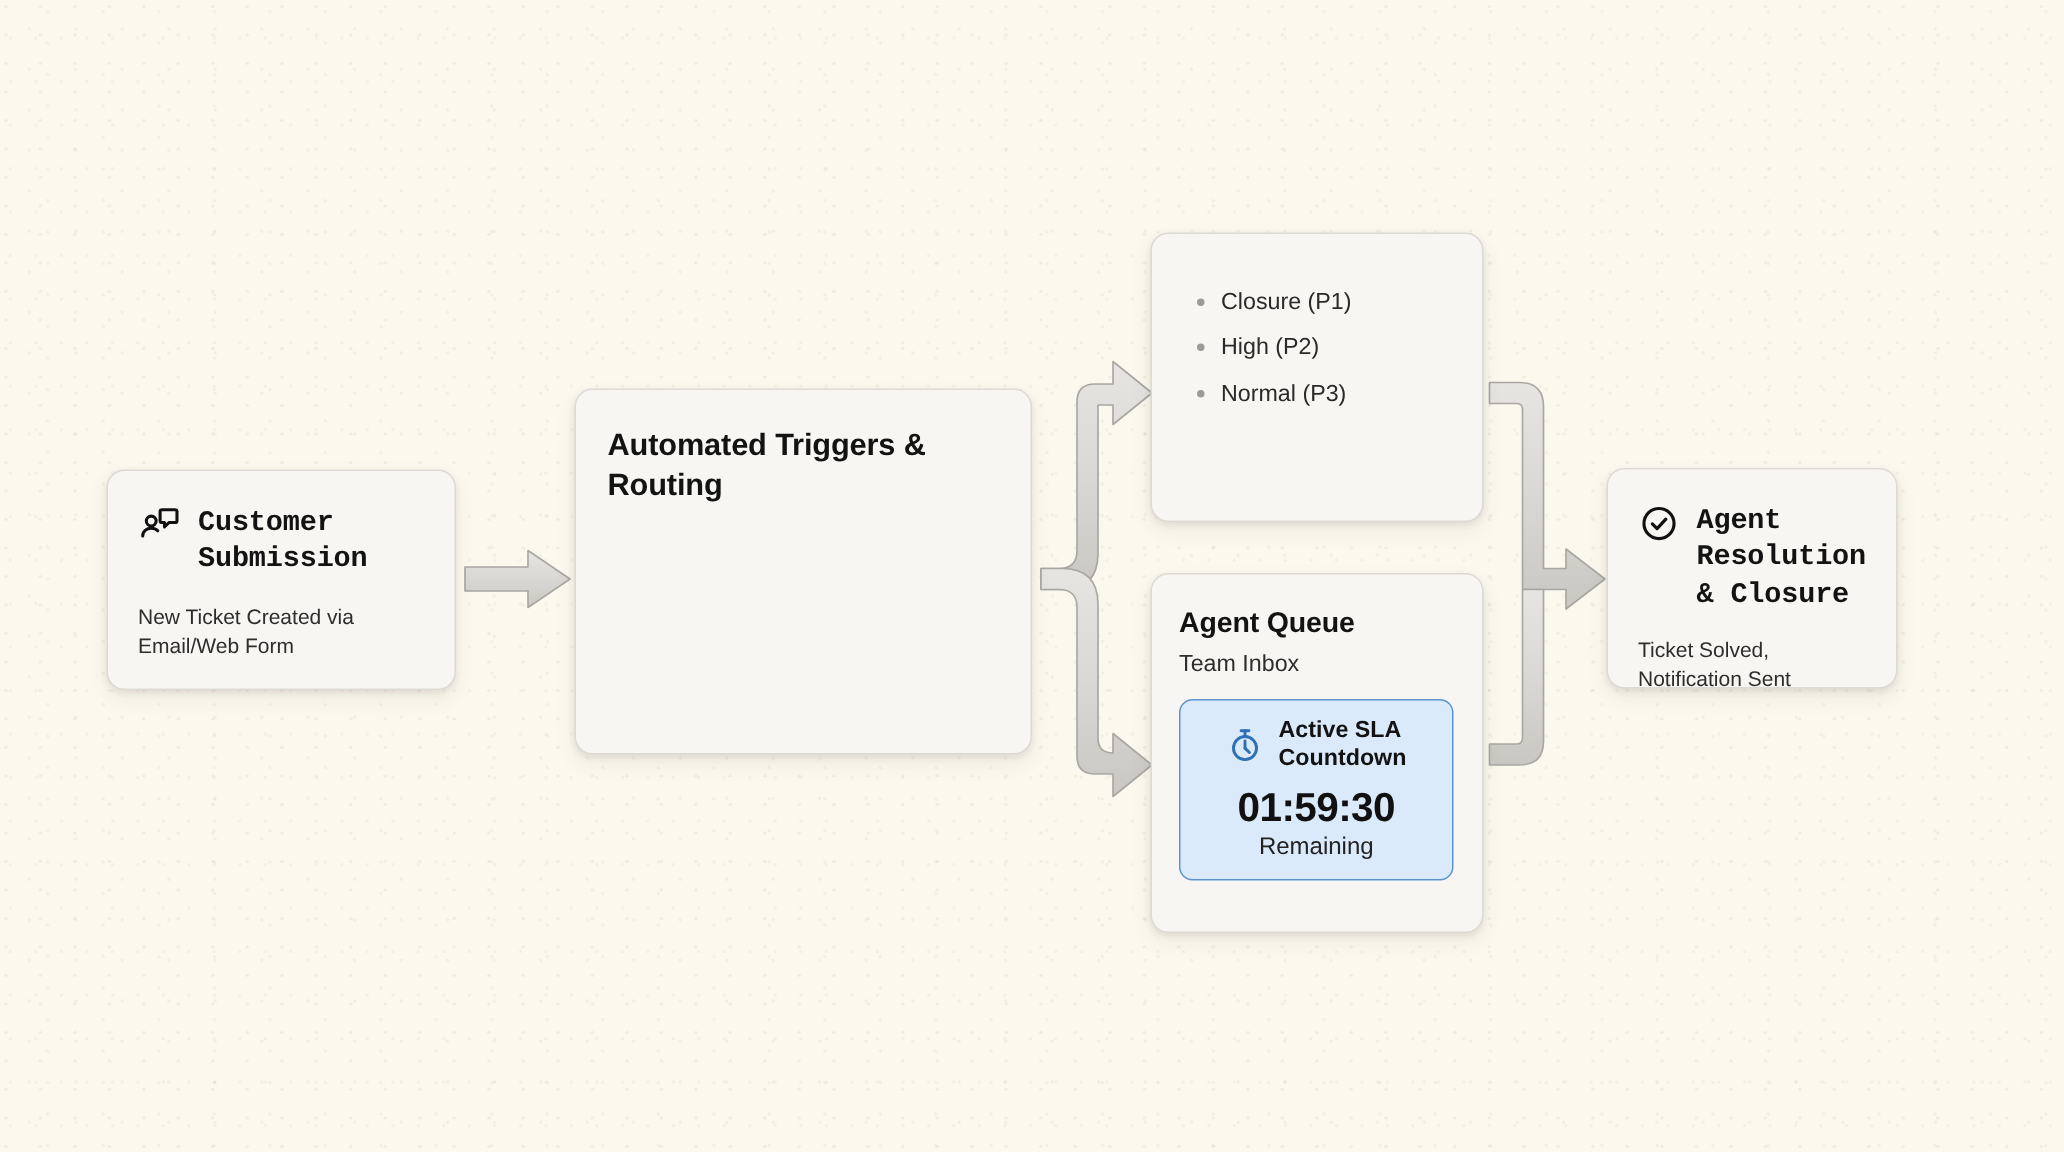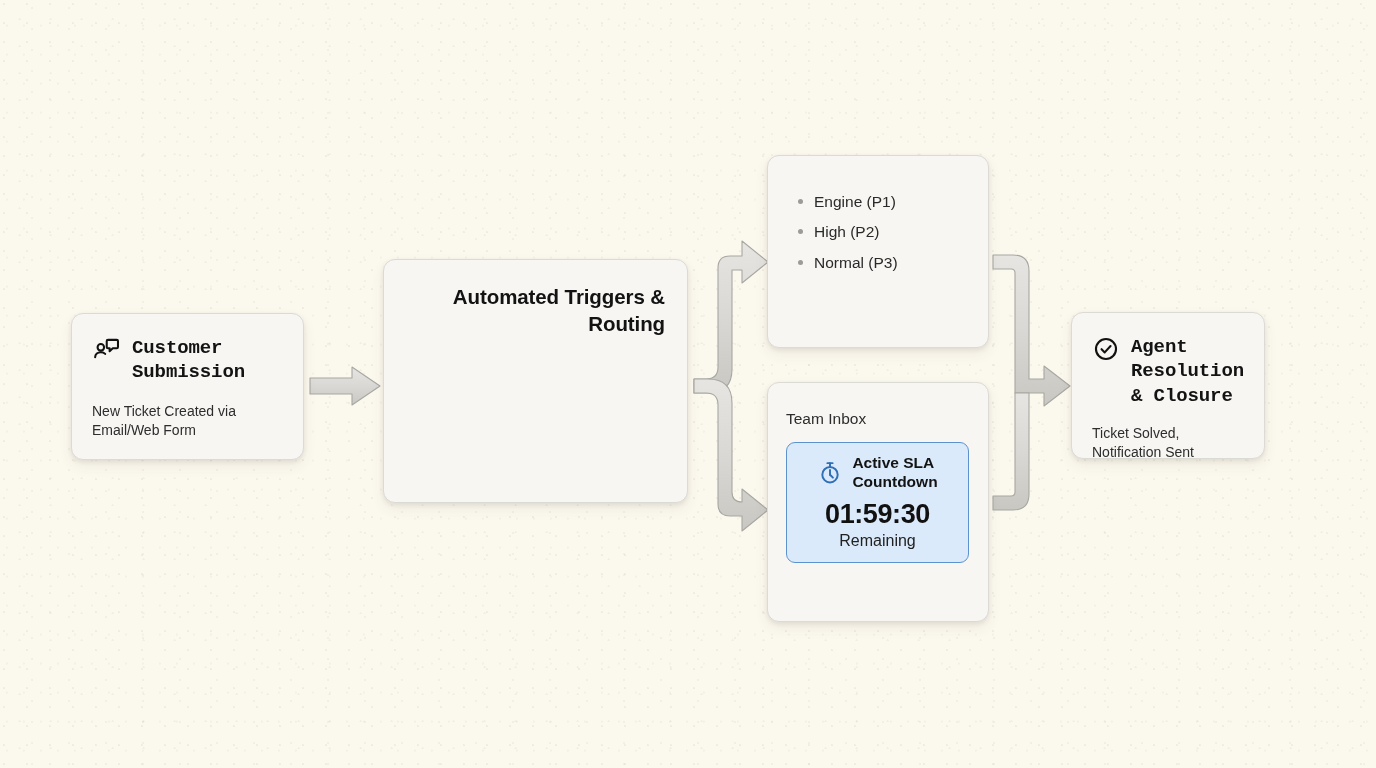--- a/index.html
+++ b/index.html
@@ -74,21 +74,21 @@
     left: 71px; top: 313px; width: 233px; height: 147px;
     padding: 22px 22px 0 20px;
   }
   #card-customer .node-sub { margin-top: 17px; }
 
   
   #card-triggers {
     left: 383px; top: 259px; width: 305px; height: 244px;
     padding: 23px 22px 0 21px;
   }
-  #card-triggers .node-title { font-size: 20.5px; line-height: 1.32; text-align: right; }
+  #card-triggers .node-title { font-size: 20.5px; line-height: 1.32; }
 
   .inner-card {
     margin-top: 18px;
     background: #f7f6f3;
     border: 1px solid #dfdedb;
     border-radius: 10px;
     padding: 13px 12px 13px 13px;
   }
   .inner-title {
     font-size: 16.5px;
@@ -223,27 +223,28 @@
   <div class="node-sub">New Ticket Created via
 Email/Web Form</div>
 </div>
 
 <div class="card" id="card-triggers">
   <div class="node-title">Automated Triggers &amp; Routing</div>
 </div>
 
 <div class="card" id="card-priority">
   <ul class="bullets">
-    <li>Engine (P1)</li>
+    <li>Closure (P1)</li>
     <li>High (P2)</li>
     <li>Normal (P3)</li>
   </ul>
 </div>
 
 <div class="card" id="card-queue">
+  <div class="node-title">Agent Queue</div>
   <div class="queue-sub">Team Inbox</div>
   <div class="sla-box">
     <div class="sla-head">
       <svg class="icon" width="26" height="26" viewBox="0 0 24 24" fill="none" stroke="#2f6fb5" stroke-width="1.8" stroke-linecap="round" stroke-linejoin="round">
         <circle cx="12" cy="13.6" r="7.1"></circle>
         <path d="M12 13.6V9.2"></path>
         <path d="M12 13.6l2.7 2.7"></path>
         <path d="M9.6 2.9h4.8"></path>
         <path d="M12 2.9v3.4"></path>
       </svg>

